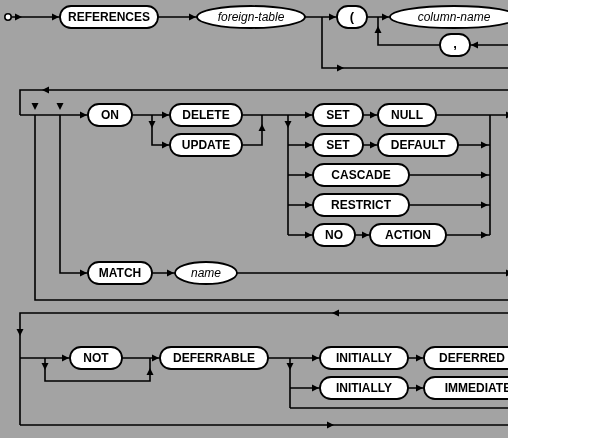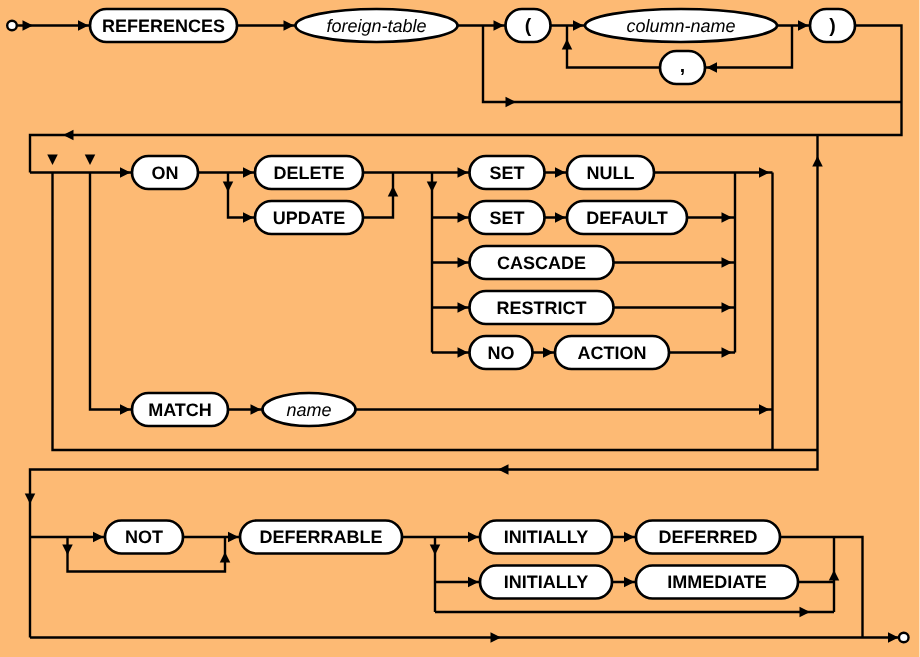--- a/index.html
+++ b/index.html
@@ -1,16 +1,16 @@
 <!DOCTYPE html>
 <html><head>
 <meta charset="utf-8">
 <style>
   html,body{margin:0;padding:0;background:#ffffff;}
-  .canvas{width:613px;height:438px;background:#fdba74;overflow:hidden;}
+  .canvas{width:508px;height:438px;background:#a3a3a3;overflow:hidden;}
   svg{display:block;}
   text{font-family:"Liberation Sans",sans-serif;fill:#000;}
   .term{font-weight:bold;font-size:12px;text-anchor:middle;}
   .brkt{font-weight:bold;font-size:13px;text-anchor:middle;}
   .nonterm{font-style:italic;font-size:12px;text-anchor:middle;}
   .box{fill:#fff;stroke:#000;stroke-width:1.8;}
   .oval{fill:#fff;stroke:#000;stroke-width:1.8;}
   .wire{fill:none;stroke:#000;stroke-width:1.6;}
   .dot{fill:#fff;stroke:#000;stroke-width:1.6;}
 </style>

